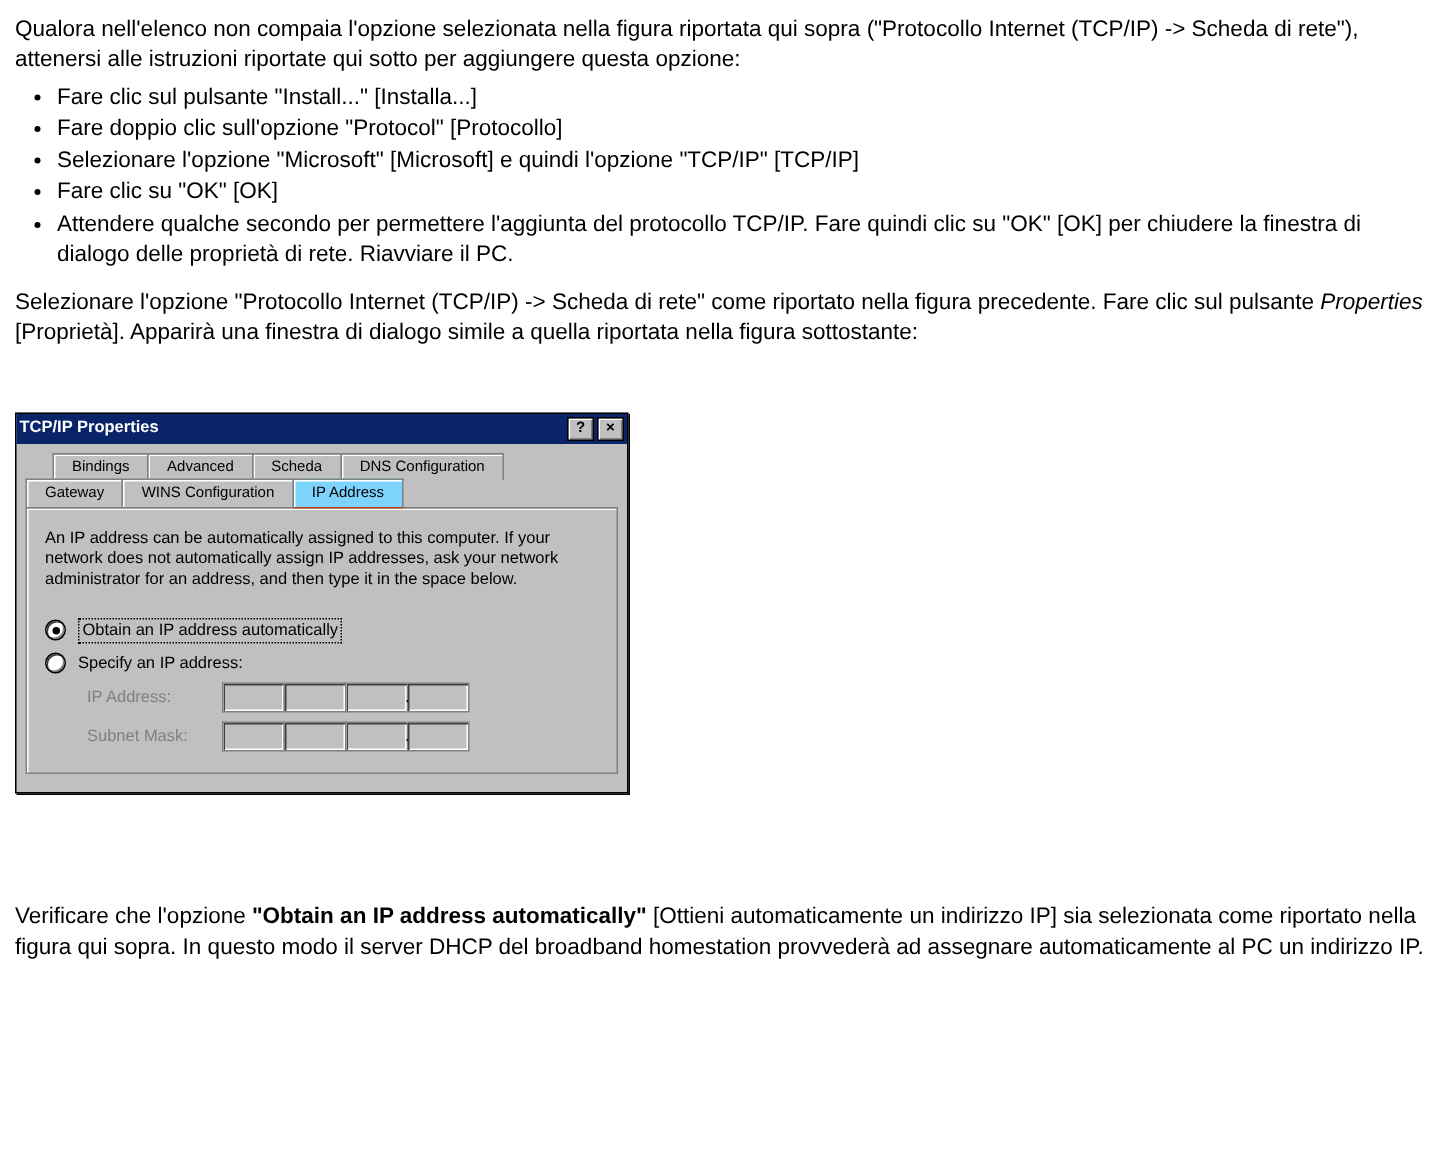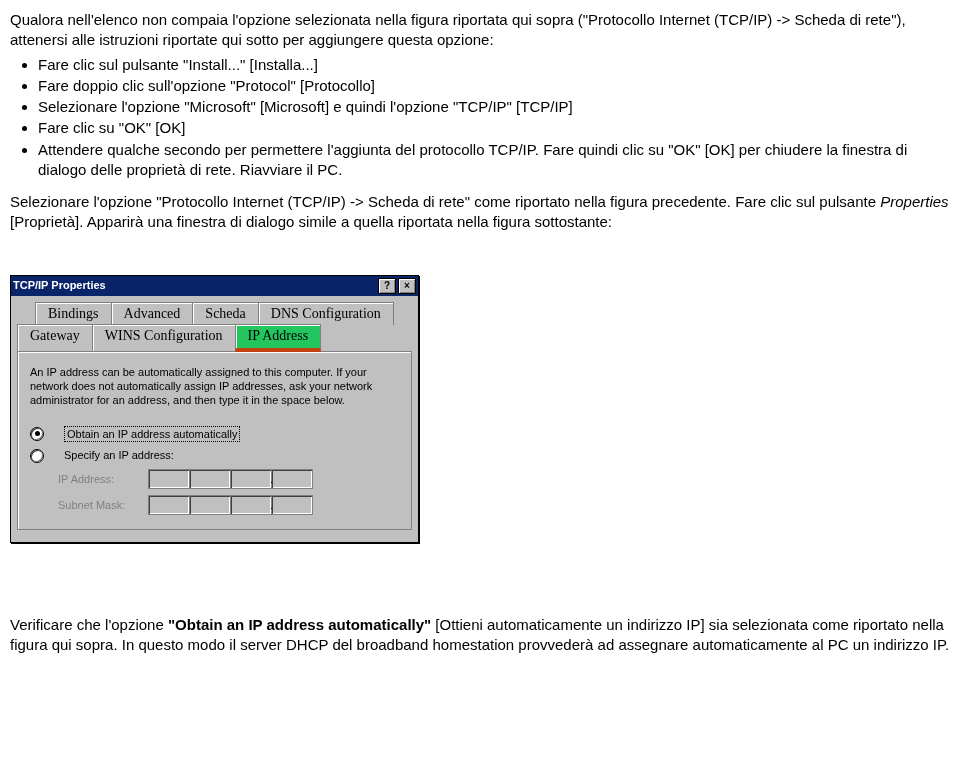--- a/index.html
+++ b/index.html
@@ -52,44 +52,43 @@
   }
   .tab-row { display:flex; }
   .tab-row.back { margin-left: 18px; margin-bottom: -1px; }
   .tab {
     border: 1px solid #808080;
     border-bottom: none;
     background: #c0c0c0;
     box-shadow: inset 1px 1px 0 #fff;
     padding: 2px 12px;
     margin-right: -1px;
-    font-size: 14px;
+    font-size: 10px;
     position: relative;
-    font-family: Liberation Serif, serif;
   }
   .tab.active {
-    background: #22c55e;
+    background: #7dd3fc;
     z-index: 2;
-    border-bottom: 4px solid #c2410c;
+    border-bottom: 1px solid #c2410c;
     margin-bottom: -1px;
     font-weight: normal;
   }
   .tab-panel {
     border: 1px solid #808080;
     box-shadow: inset 1px 1px 0 #fff;
     padding: 14px 12px 8px 12px;
     background:#c0c0c0;
   }
   .desc {
     font-size:11px;
     line-height: 1.25;
     margin-bottom: 18px;
   }
   .radio-row {
-    display:flex; align-items:center; gap:20px;
+    display:flex; align-items:center; gap:8px;
     margin: 6px 0;
   }
   .radio {
     width:12px; height:12px; border-radius:50%;
     border:1px solid #000;
     background:#fff;
     box-shadow: inset -1px -1px 0 #808080, inset 1px 1px 0 #404040;
     display:flex; align-items:center; justify-content:center;
   }
   .radio.checked::after{

